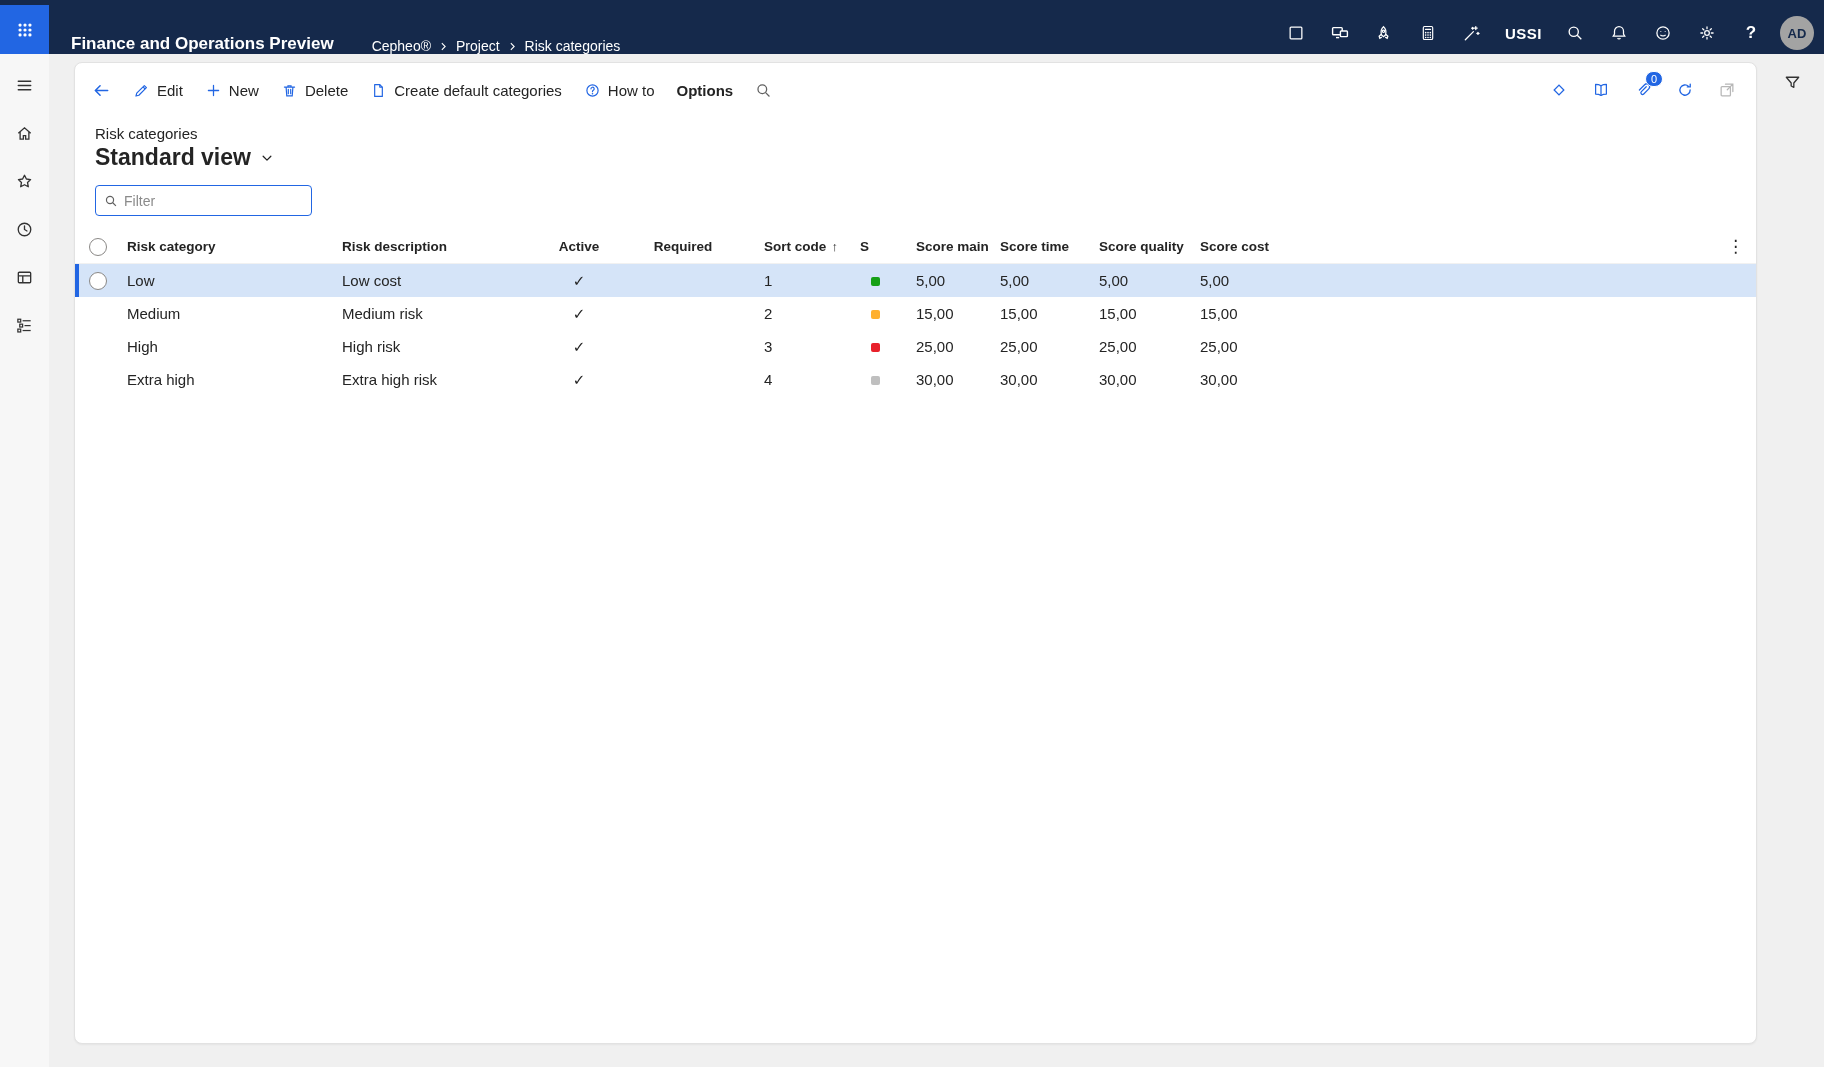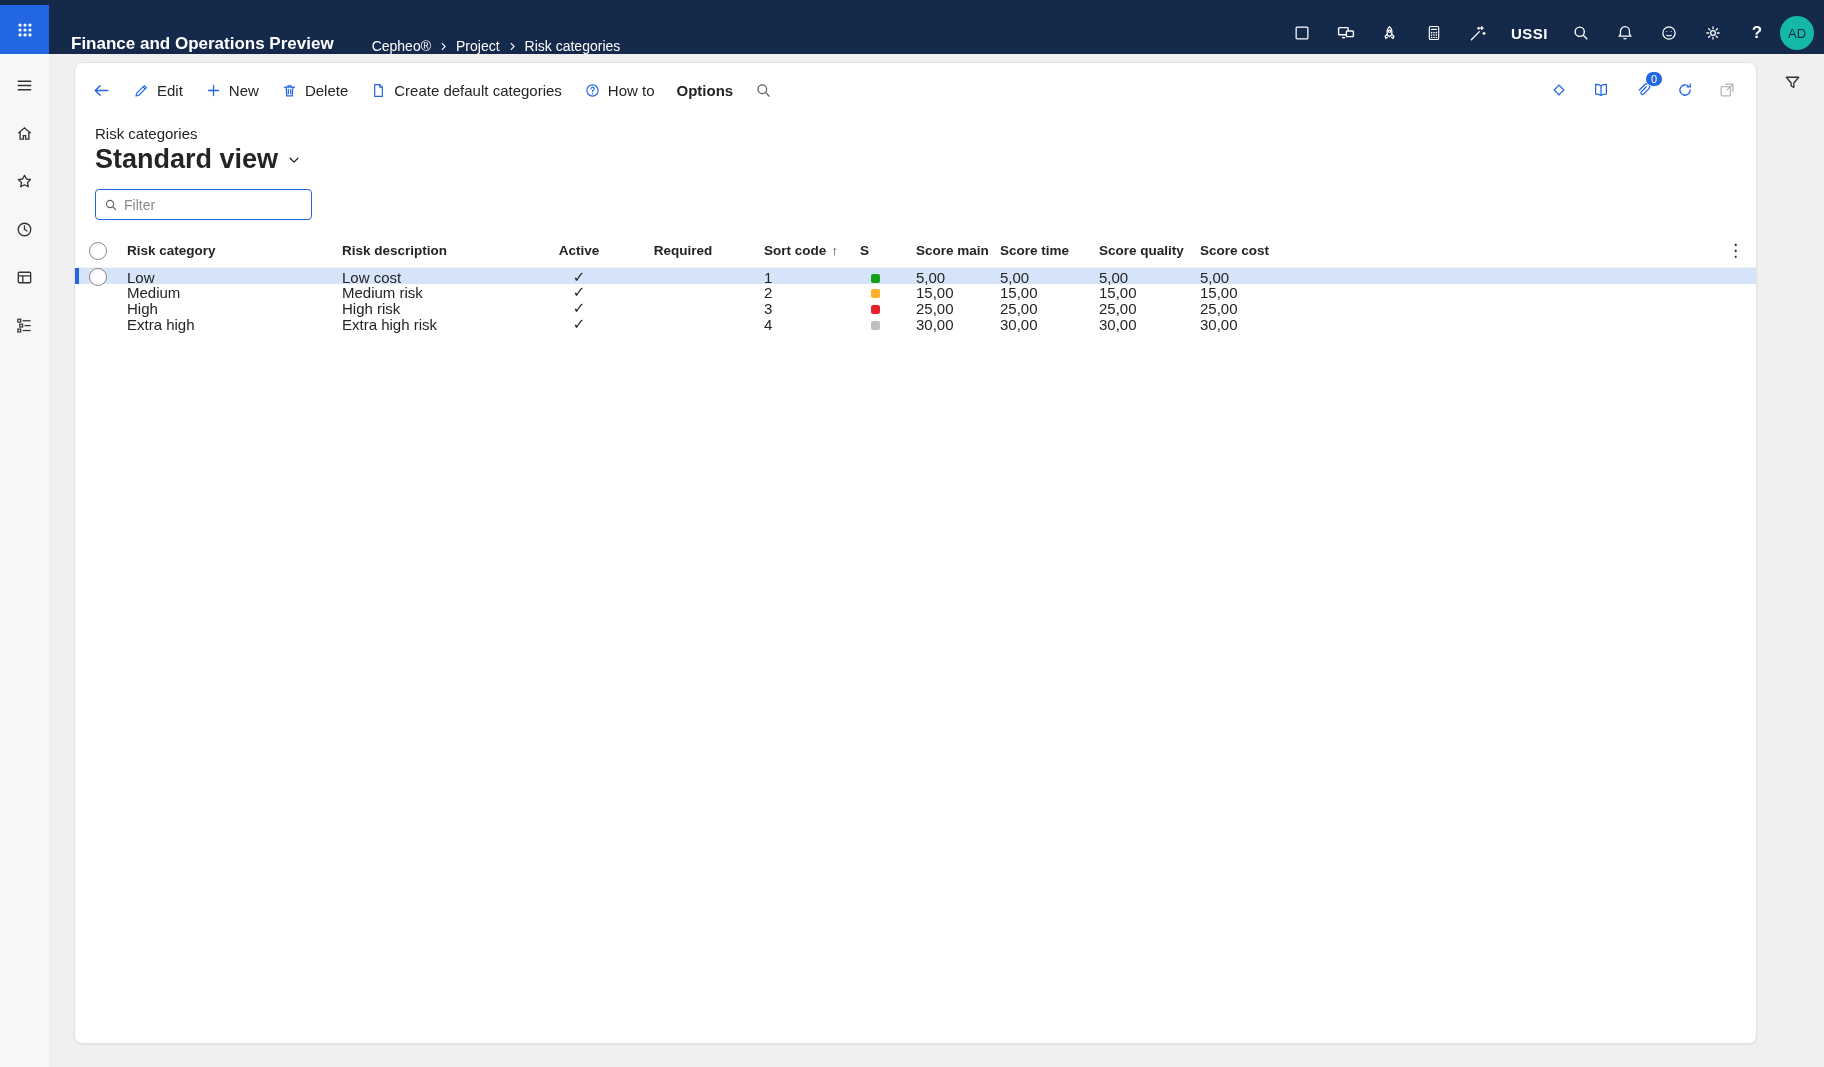--- a/index.html
+++ b/index.html
@@ -9,21 +9,21 @@
 
   
   .header { height:54px; background:#15294b; display:flex; align-items:flex-end; color:#fff; flex:0 0 auto; }
   .waffle-btn { width:49px; height:49px; background:#2266e3; display:flex; align-items:center; justify-content:center; cursor:pointer; flex:0 0 auto; }
   .app-title { font-size:17px; font-weight:700; margin-left:22px; white-space:nowrap; cursor:pointer; }
   .breadcrumb { display:flex; align-items:center; margin-left:38px; font-size:14px; gap:7px; }
   .crumb { cursor:pointer; white-space:nowrap; }
   .header-right { margin-left:auto; display:flex; align-items:center; gap:2px; padding-right:10px; }
   .h-icon-btn { width:42px; height:42px; display:flex; align-items:center; justify-content:center; cursor:pointer; border-radius:4px; color:#fff; }
   .env-label { font-size:15px; font-weight:700; letter-spacing:.5px; padding:0 10px; cursor:pointer; }
-  .avatar { width:34px; height:34px; border-radius:50%; background:#14b8a6; color:#15294b; font-size:13px; font-weight:400; display:flex; align-items:center; justify-content:center; cursor:pointer; }
+  .avatar { width:34px; height:34px; border-radius:50%; background:#a3a3a3; color:#15294b; font-size:13px; font-weight:700; display:flex; align-items:center; justify-content:center; cursor:pointer; margin-left:6px; }
 
   
   .body-row { flex:1; display:flex; min-height:0; }
   .sidebar { width:49px; background:#f7f7f7; display:flex; flex-direction:column; align-items:center; padding-top:12px; gap:10px; flex:0 0 auto; }
   .sb-btn { width:38px; height:38px; display:flex; align-items:center; justify-content:center; border-radius:4px; cursor:pointer; color:#333; }
 
   .content { flex:1; position:relative; padding:8px 67px 23px 25px; display:flex; flex-direction:row; min-width:0; }
   .filter-pane-btn { position:absolute; top:10px; right:14px; width:36px; height:36px; display:flex; align-items:center; justify-content:center; cursor:pointer; color:#333; border-radius:4px; }
 
   .card { background:#fff; border:1px solid #e2e2e2; border-radius:8px; box-shadow:0 1px 2px rgba(0,0,0,.05); flex:1; display:flex; flex-direction:column; min-height:0; overflow:hidden; }
@@ -34,30 +34,30 @@
   .ab-btn .ic { color:#2266e3; display:flex; }
   .ab-btn.bold { font-weight:700; }
   .ab-right { margin-left:auto; display:flex; align-items:center; gap:4px; }
   .ab-ic-btn { position:relative; width:38px; height:38px; display:flex; align-items:center; justify-content:center; color:#2266e3; cursor:pointer; border-radius:4px; }
   .ab-ic-btn.disabled { color:#b6b6b6; cursor:default; }
   .badge { position:absolute; top:0; right:-1px; min-width:18px; height:16px; background:#2266e3; color:#fff; border:1px solid #fff; border-radius:9px; font-size:11px; display:flex; align-items:center; justify-content:center; padding:0 4px; }
 
   
   .page-caption { font-size:15px; padding:8px 20px 0; }
   .view-title-row { display:flex; align-items:center; gap:9px; padding:2px 20px 0; cursor:pointer; width:max-content; color:#242424; }
-  .view-title { font-size:27px; font-weight:600; }
+  .view-title { font-size:23px; font-weight:600; }
 
   .filter-box { margin:14px 20px 4px; width:217px; height:31px; border:1.5px solid #2266e3; border-radius:4px; display:flex; align-items:center; padding:0 8px; gap:6px; background:#fff; }
   .filter-box input { border:none; outline:none; flex:1; font-family:inherit; font-size:14px; color:#a21caf; min-width:0; background:transparent; }
   .filter-box input::placeholder { color:#8a8a8a; }
   .filter-box .ic { color:#616161; display:flex; }
 
   
   .grid { margin-top:10px; flex:1; min-height:0; display:flex; flex-direction:column; font-size:15px; }
-  .grid-row { display:grid; grid-template-columns:46px 215px 214px 58px 150px 96px 56px 84px 99px 101px 101px 1fr; align-items:center; height:16px; flex:0 0 auto; }
+  .grid-row { display:grid; grid-template-columns:46px 215px 214px 58px 150px 96px 56px 84px 99px 101px 101px 1fr; align-items:center; height:33px; flex:0 0 auto; }
   .grid-head { font-size:13.5px; font-weight:700; height:34px; border-bottom:1px solid #f1f1f1; }
   .cell { padding:0 6px; white-space:nowrap; overflow:hidden; }
   .cell.center { text-align:center; }
   .cell.right { text-align:left; }
   .sel-cell { display:flex; align-items:center; justify-content:center; }
   .radio { width:18px; height:18px; border:1.5px solid #8a8886; border-radius:50%; background:#fff; cursor:pointer; }
   .sort-head { display:flex; align-items:center; }
   .sort-arrow { margin-left:auto; padding-right:10px; color:#242424; font-size:13px; }
   .head-more { display:flex; justify-content:flex-end; padding-right:12px; color:#242424; cursor:pointer; font-size:17px; font-weight:400; }
   .color-chip { width:9px; height:9px; border-radius:2px; display:inline-block; margin-left:11px; }

